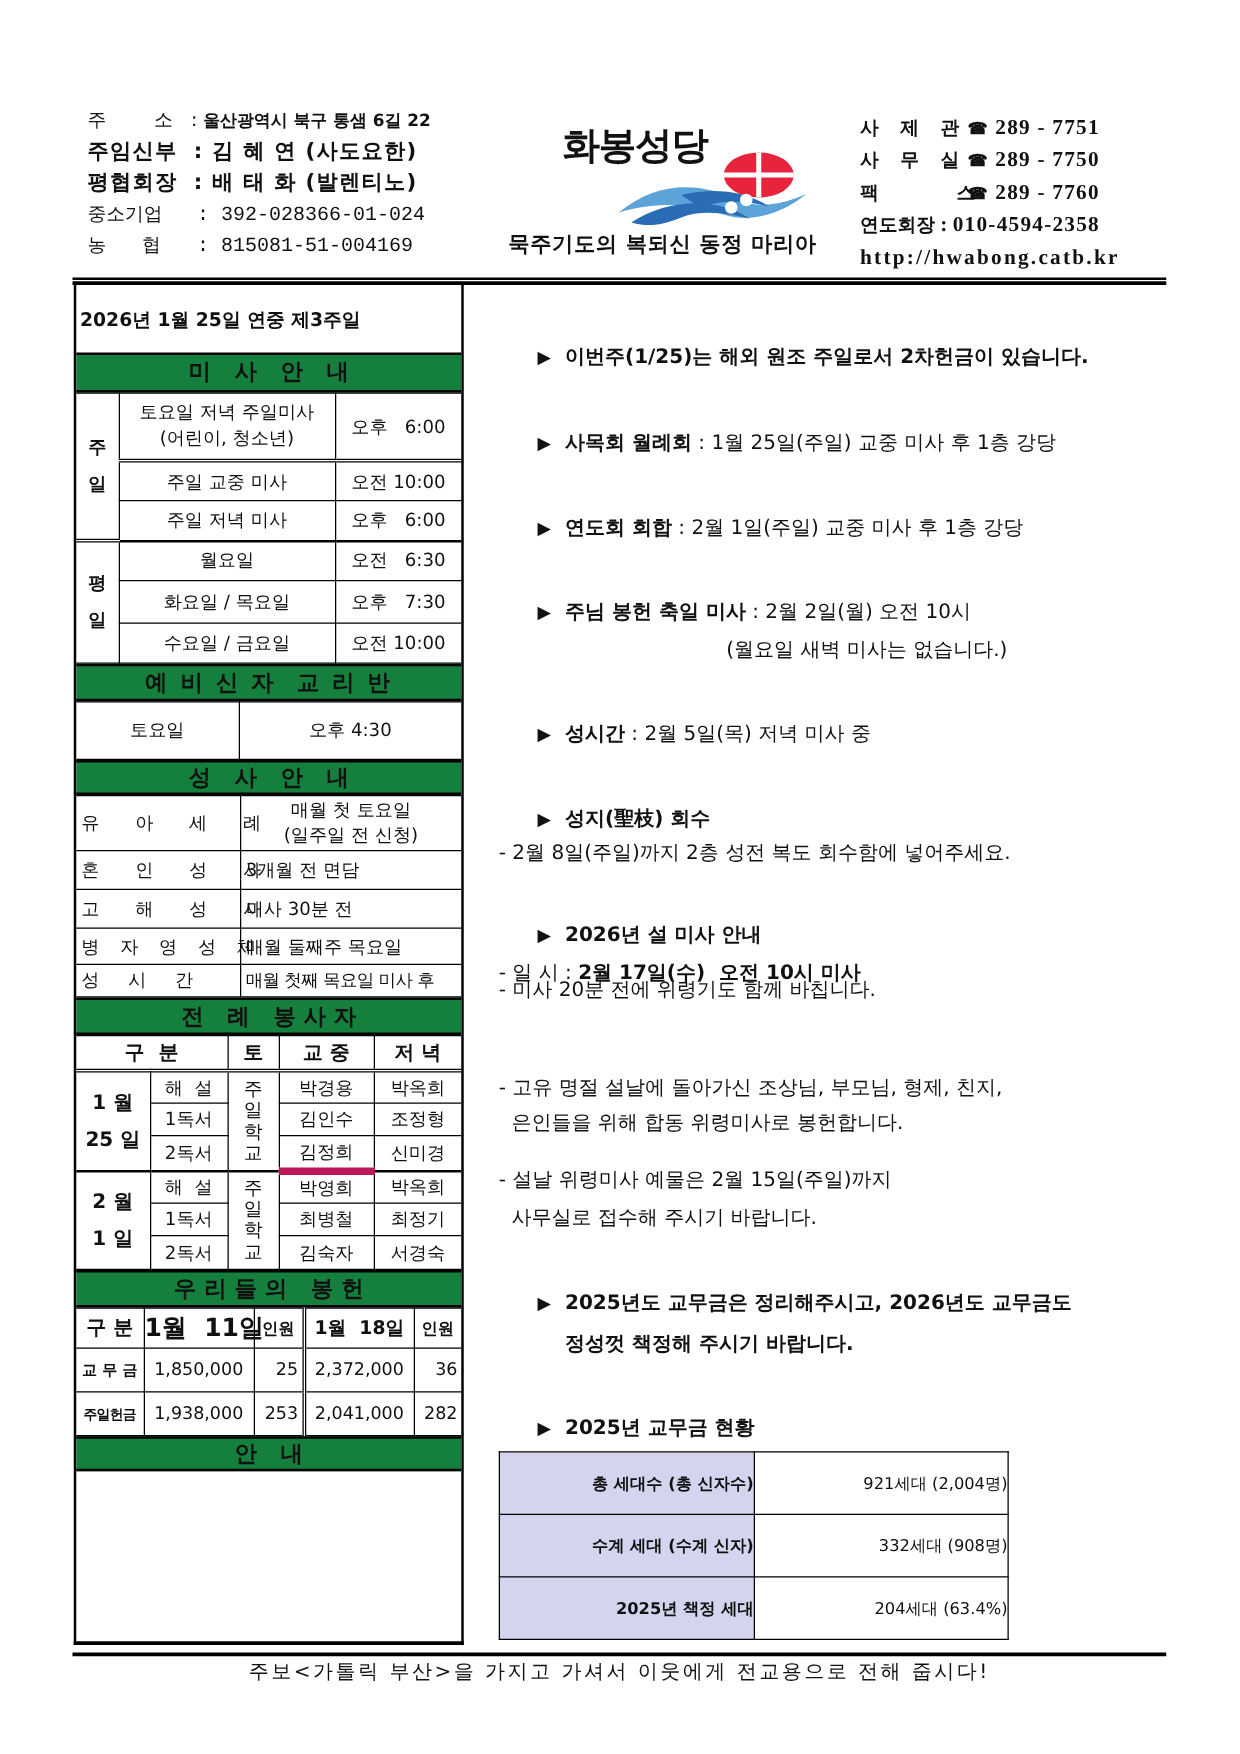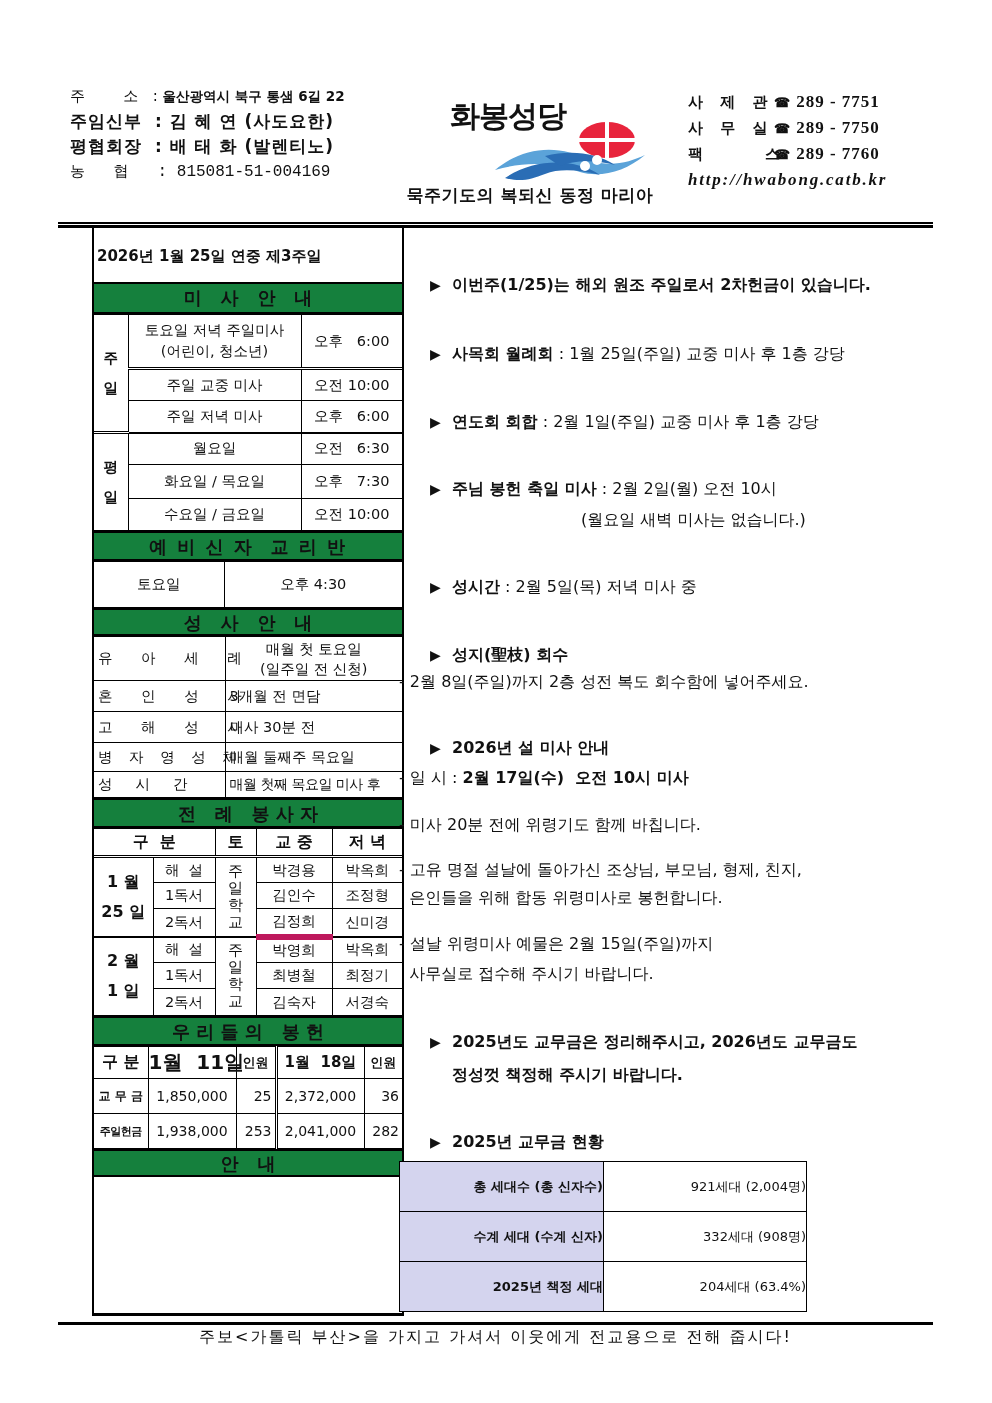--- a/index.html
+++ b/index.html
@@ -17,26 +17,26 @@
   .logo-area { position: absolute; left: 385px; top: 90px; width: 290px; height: 130px; }
   .logo-title { position: absolute; left: 65px; top: 6px; font-size: 30px; font-weight: bold; letter-spacing: -1px; color: #111; }
   .logo-svg { position: absolute; left: 0; top: 0; }
   .logo-motto { position: absolute; left: 0; top: 94px; width: 290px; text-align: center; font-size: 17px; font-weight: bold; letter-spacing: 0.5px; white-space: nowrap; }
 
   .hdr-right { position: absolute; left: 688px; top: 89px; width: 245px; }
   .hdr-right .row { height: 26px; line-height: 26px; font-size: 17px; white-space: nowrap; font-family: "Liberation Serif", "DejaVu Serif", serif; font-weight: bold; }
   .hdr-right .lab { display: inline-block; width: 86px; letter-spacing: 6px; font-family: "DejaVu Sans", sans-serif; font-size: 15px; }
   .hdr-right .phone { font-size: 13px; margin-right: 6px; }
   .hdr-right .num { letter-spacing: 1px; }
-  .hdr-right .url { letter-spacing: 1.8px; font-style: italic; }
+  .hdr-right .url { letter-spacing: 1.8px; }
 
   .rule-top { position: absolute; left: 58px; top: 222px; width: 875px; height: 6px; border-top: 2px solid #000; border-bottom: 3px solid #000; }
 
   
-  .leftcol { position: absolute; left: 59px; top: 228px; width: 312px; height: 1088px; border-left: 2px solid #000; border-right: 2px solid #000; border-bottom: 3px solid #000; margin-left: 33px; }
+  .leftcol { position: absolute; left: 59px; top: 228px; width: 312px; height: 1088px; border-left: 2px solid #000; border-right: 2px solid #000; border-bottom: 3px solid #000; }
   .date-box { height: 56px; line-height: 56px; padding-left: 3px; font-size: 15px; font-weight: bold; border-bottom: 2px solid #000; white-space: nowrap; }
   .sec-head { background: #15803d; text-align: center; font-weight: bold; font-size: 18px; border-bottom: 2px solid #000; white-space: nowrap; }
   table.g { border-collapse: collapse; width: 100%; table-layout: fixed; }
   table.g td { border: 1px solid #000; text-align: center; font-size: 14.5px; padding: 0; white-space: nowrap; }
   table.g tr td:first-child { border-left: none; }
   table.g tr td:last-child { border-right: none; }
   .dbl-bot td { border-bottom: 3px double #000 !important; }
   .vert { font-weight: bold; font-size: 17px; line-height: 30px; }
   .bold { font-weight: bold; }
   .left { text-align: left !important; padding-left: 4px !important; }
@@ -64,20 +64,23 @@
 
 <div class="hdr-left">
   <div class="row small">
     <span class="lab" style="white-space:pre;font-size:15px;font-weight:normal">주        소</span><span style="font-weight:normal;font-size:15px"> : </span><span>울산광역시 북구 통샘 6길 22</span>
   </div>
   <div class="row bold">
     <span class="lab">주임신부</span><span> : </span><span>김 혜 연 (사도요한)</span>
   </div>
   <div class="row bold">
     <span class="lab">평협회장</span><span> : </span><span>배 태 화 (발렌티노)</span>
+  </div>
+  <div class="row mono">
+    <span class="lab" style="font-family:'DejaVu Sans',sans-serif;font-size:15px">중소기업</span><span> : </span><span>392-028366-01-024</span>
   </div>
   <div class="row mono">
     <span class="lab" style="font-family:'DejaVu Sans',sans-serif;font-size:15px;white-space:pre">농      협</span><span> : </span><span>815081-51-004169</span>
   </div>
 </div>
 
 <div class="logo-area">
   <svg class="logo-svg" width="290" height="95" viewBox="0 0 290 95">
     <ellipse cx="222" cy="50" rx="28" ry="18" fill="#e8243c"></ellipse>
     <rect x="220" y="32" width="4" height="36" fill="#fff"></rect>
@@ -96,20 +99,23 @@
 <div class="hdr-right">
   <div class="row">
     <span class="lab">사 제 관</span><span class="phone">☎</span><span class="num">289 - 7751</span>
   </div>
   <div class="row">
     <span class="lab">사 무 실</span><span class="phone">☎</span><span class="num">289 - 7750</span>
   </div>
   <div class="row">
     <span class="lab" style="white-space:pre">팩     스</span><span class="phone">☎</span><span class="num">289 - 7760</span>
   </div>
+  <div class="row">
+    <span style="font-family:'DejaVu Sans',sans-serif;font-size:15px">연도회장</span><span> : </span><span class="num">010-4594-2358</span>
+  </div>
   <div class="row url">http://hwabong.catb.kr</div>
 </div>
 
 <div class="rule-top"></div>
 
 <div class="leftcol">
   <div class="date-box">2026년 1월 25일 연중 제3주일</div>
 
   <div class="sec-head" style="height:30px;line-height:28px;white-space:pre">미   사   안   내</div>
   <table class="g">
@@ -313,21 +319,21 @@
   </div>
   <div class="item" style="top:417px">
     <span class="tri">▶</span><span class="b">성지(聖枝) 회수</span><span></span>
   </div>
   <div class="sub" style="top:444px">- 2월 8일(주일)까지 2층 성전 복도 회수함에 넣어주세요.</div>
 
   <div class="item" style="top:510px">
     <span class="tri">▶</span><span class="b">2026년 설 미사 안내</span>
   </div>
   <div class="sub" style="top:540px;white-space:pre"><span>- 일 시 : </span><span class="b">2월 17일(수)  오전 10시 미사</span></div>
-  <div class="sub" style="top:587px">- 미사 20분 전에 위령기도 함께 바칩니다.</div>
+  <div class="sub" style="top:554px">- 미사 20분 전에 위령기도 함께 바칩니다.</div>
   <div class="sub" style="top:632px">- 고유 명절 설날에 돌아가신 조상님, 부모님, 형제, 친지,</div>
   <div class="sub" style="top:660px;white-space:pre">  은인들을 위해 합동 위령미사로 봉헌합니다.</div>
   <div class="sub" style="top:706px">- 설날 위령미사 예물은 2월 15일(주일)까지</div>
   <div class="sub" style="top:736px;white-space:pre">  사무실로 접수해 주시기 바랍니다.</div>
 
   <div class="item" style="top:804px">
     <span class="tri">▶</span><span class="b">2025년도 교무금은 정리해주시고, 2026년도 교무금도</span>
   </div>
   <div class="item" style="top:837px;left:34px">
     <span class="b">정성껏 책정해 주시기 바랍니다.</span>

